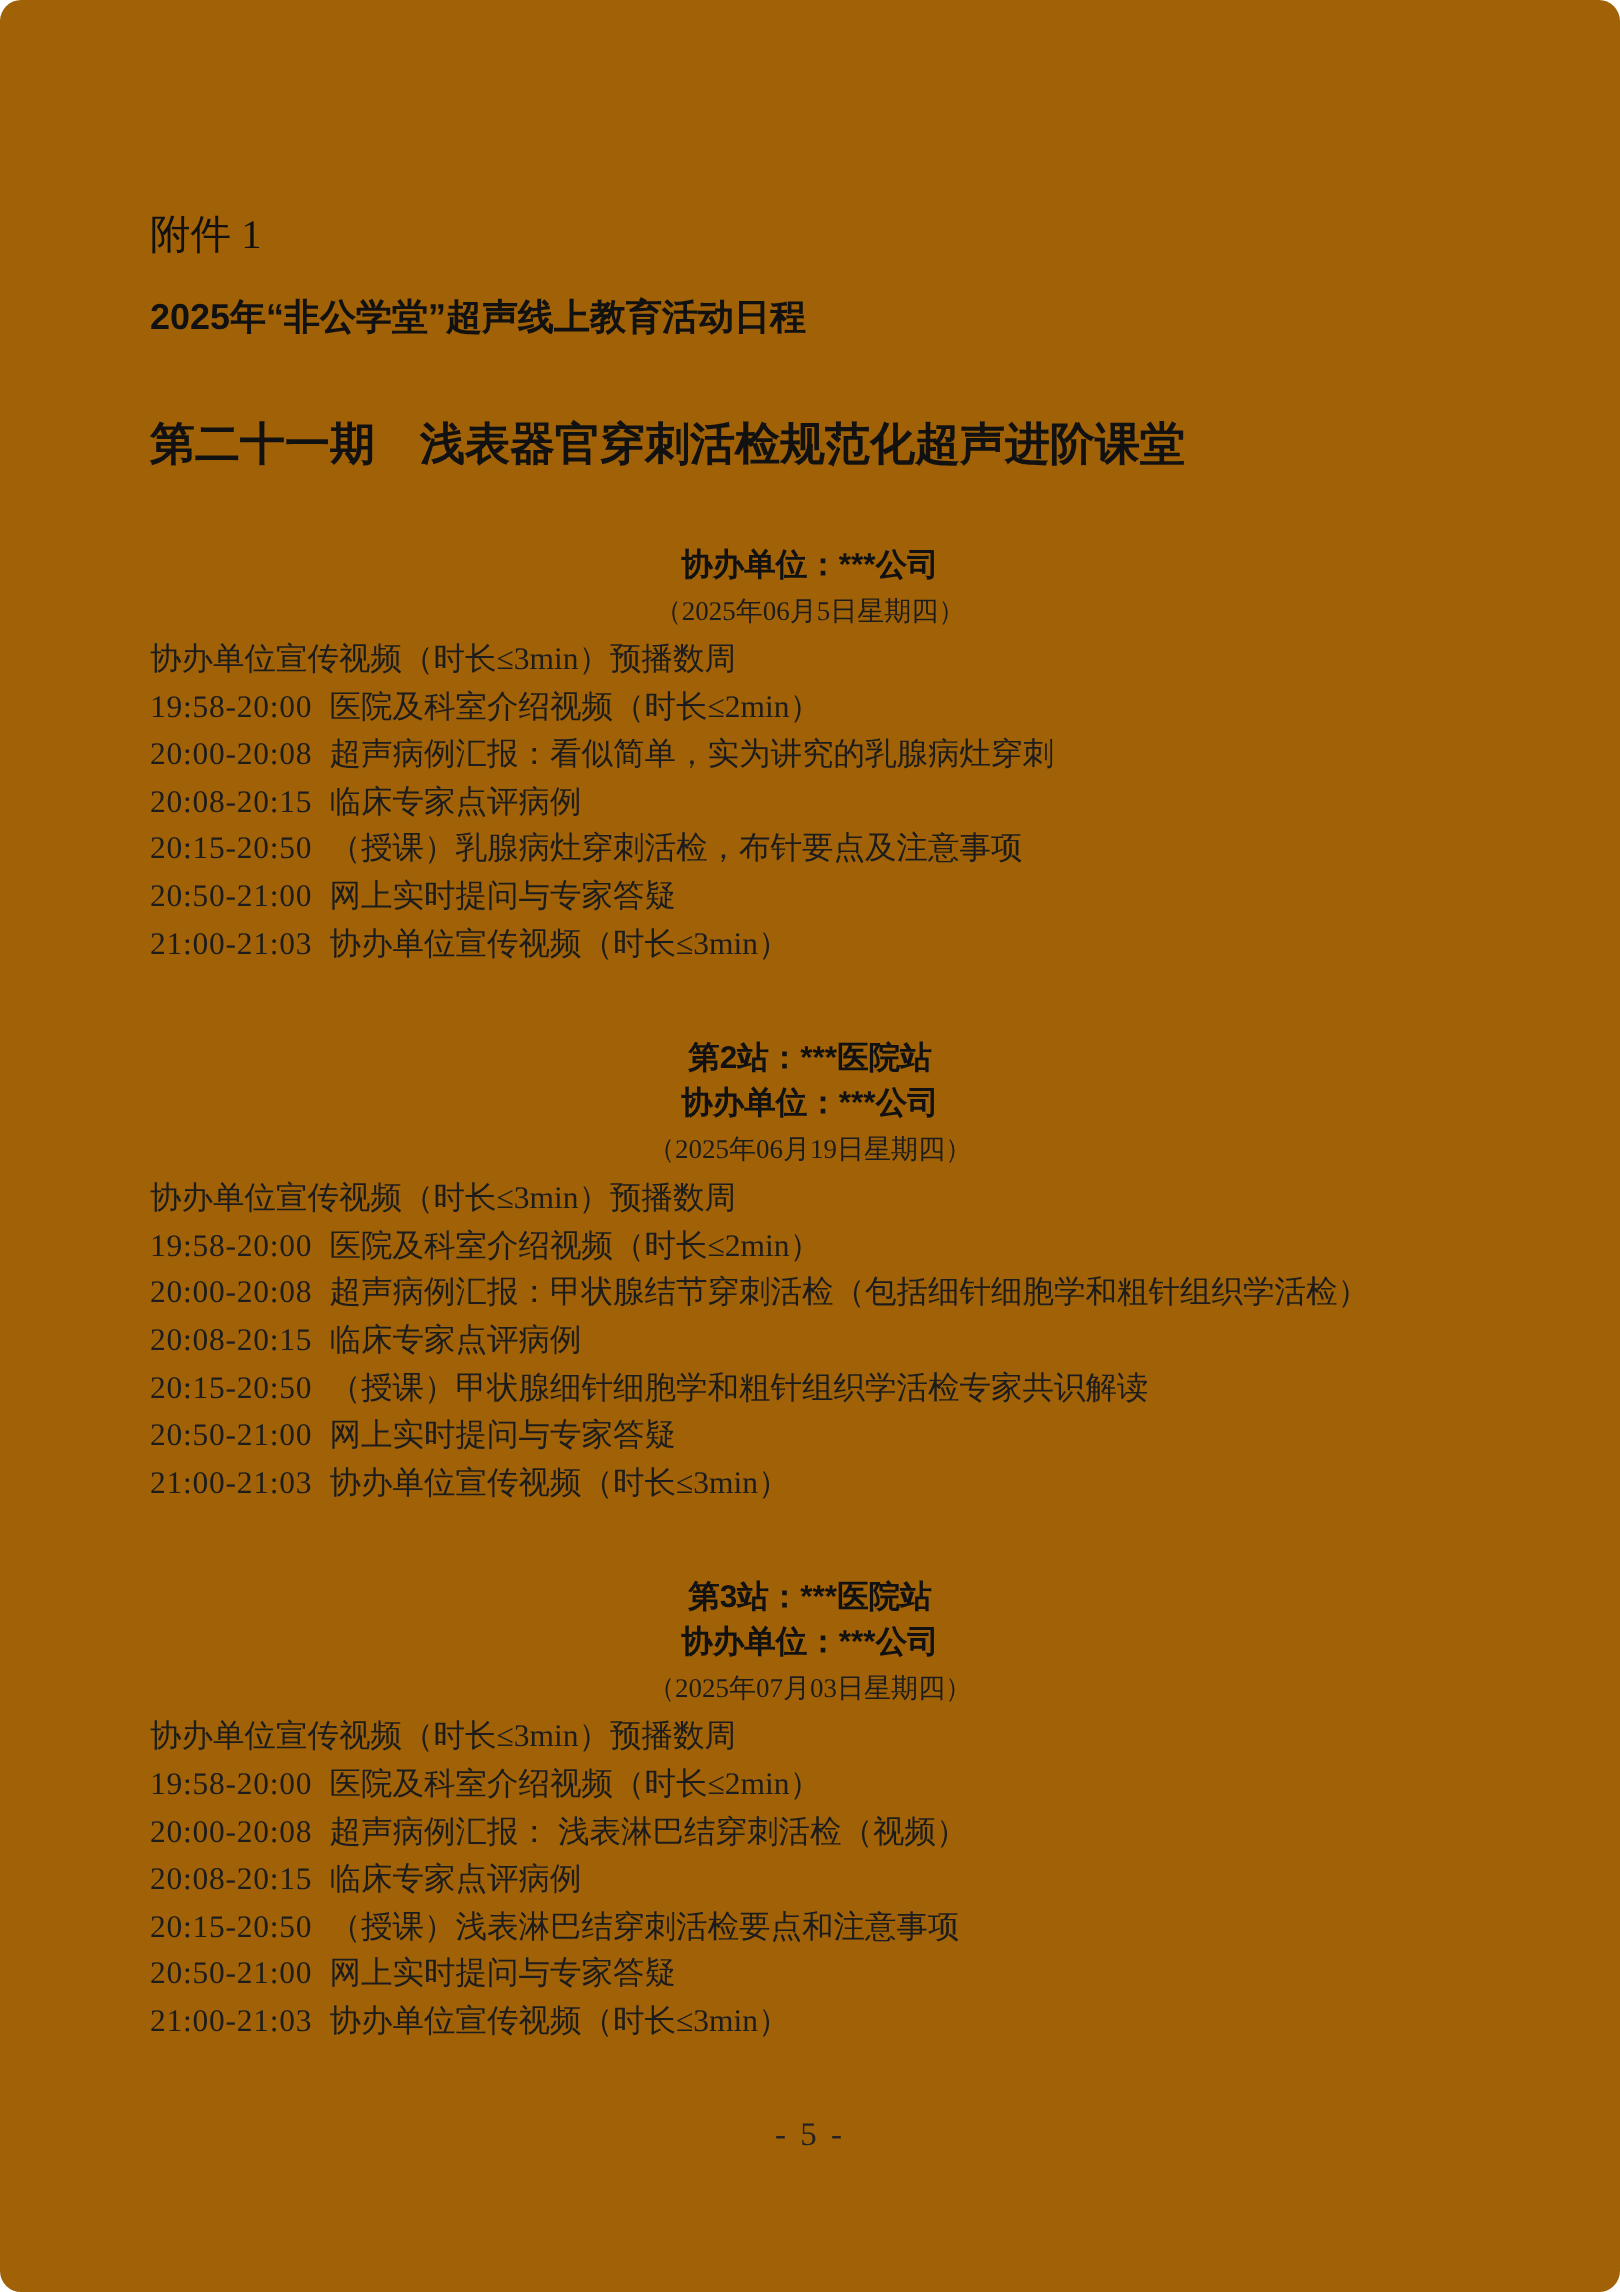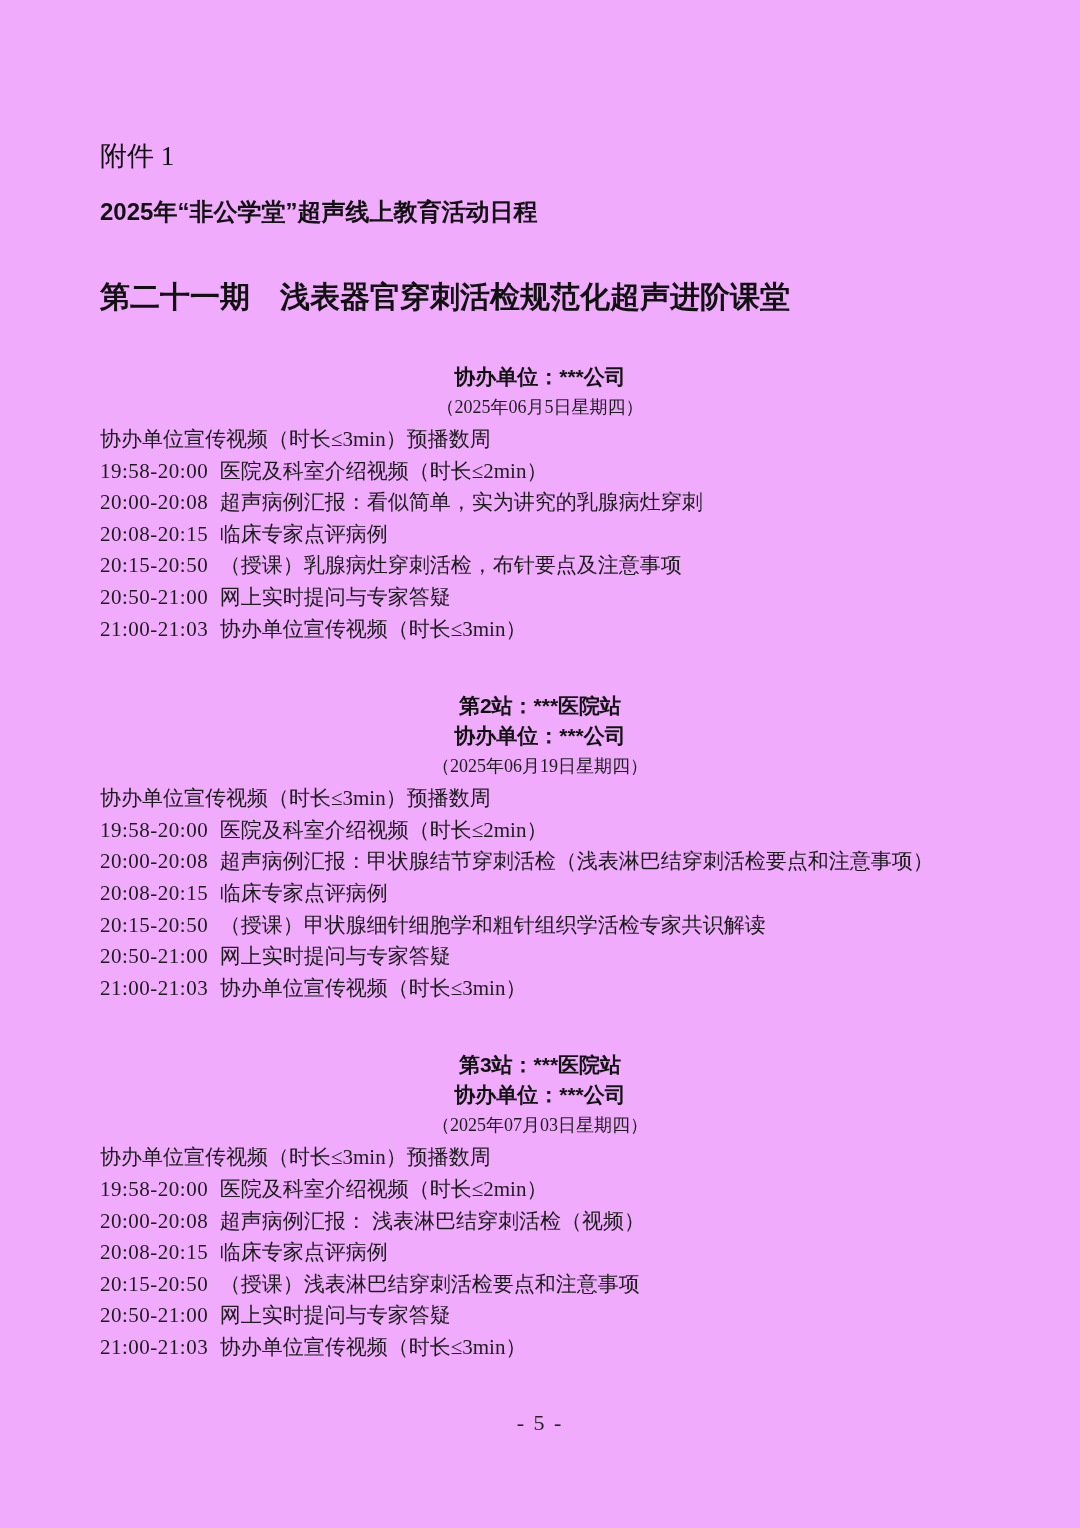--- a/index.html
+++ b/index.html
@@ -4,25 +4,26 @@
 <style>
   html, body {
     margin: 0;
     padding: 0;
     background: #ffffff;
   }
   .page {
     position: relative;
     width: 1080px;
     height: 1528px;
-    background: #f0abfc;
+    background: #a16207;
     box-sizing: border-box;
     padding: 141px 100px 0 100px;
     color: #1c1c1c;
     font-family: "Liberation Serif", "DejaVu Serif", serif;
+    border-radius: 14px;
   }
   .attachment {
     font-size: 27px;
     line-height: 30px;
     color: #111111;
   }
   .doc-title {
     margin: 27px 0 0 0;
     font-family: "Liberation Sans", "DejaVu Sans", sans-serif;
     font-weight: bold;
@@ -111,21 +112,21 @@
     </div>
   </section>
 
   <section class="session">
     <div class="station">第2站：***医院站</div>
     <div class="organizer">协办单位：***公司</div>
     <div class="session-date">（2025年06月19日星期四）</div>
     <div class="schedule">
       <div class="row"><span class="time"></span><span class="activity">协办单位宣传视频（时长≤3min）预播数周</span></div>
       <div class="row"><span class="time">19:58-20:00</span><span class="activity">医院及科室介绍视频（时长≤2min）</span></div>
-      <div class="row"><span class="time">20:00-20:08</span><span class="activity">超声病例汇报：甲状腺结节穿刺活检（浅表淋巴结穿刺活检要点和注意事项）</span></div>
+      <div class="row"><span class="time">20:00-20:08</span><span class="activity">超声病例汇报：甲状腺结节穿刺活检（包括细针细胞学和粗针组织学活检）</span></div>
       <div class="row"><span class="time">20:08-20:15</span><span class="activity">临床专家点评病例</span></div>
       <div class="row"><span class="time">20:15-20:50</span><span class="activity">（授课）甲状腺细针细胞学和粗针组织学活检专家共识解读</span></div>
       <div class="row"><span class="time">20:50-21:00</span><span class="activity">网上实时提问与专家答疑</span></div>
       <div class="row"><span class="time">21:00-21:03</span><span class="activity">协办单位宣传视频（时长≤3min）</span></div>
     </div>
   </section>
 
   <section class="session">
     <div class="station">第3站：***医院站</div>
     <div class="organizer">协办单位：***公司</div>

